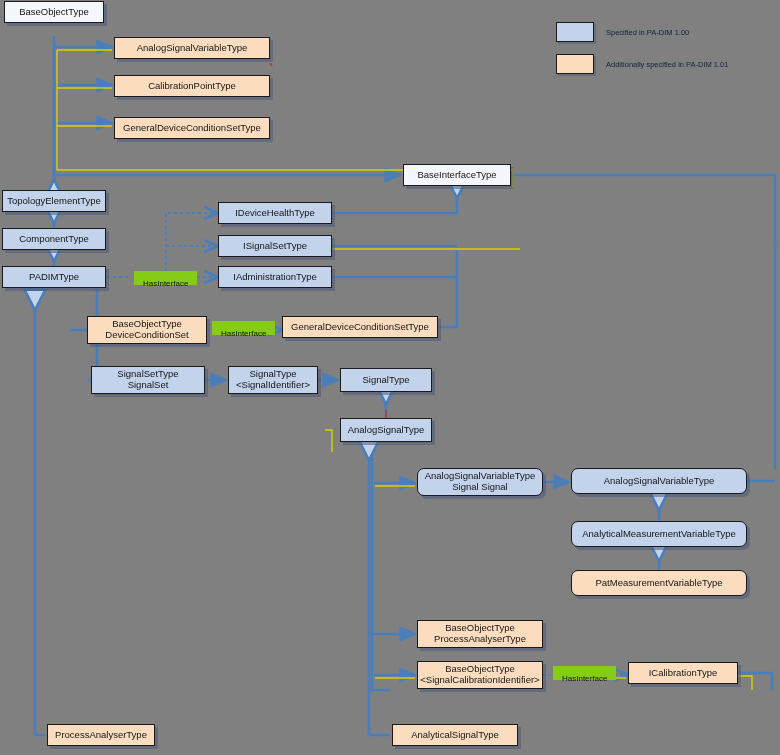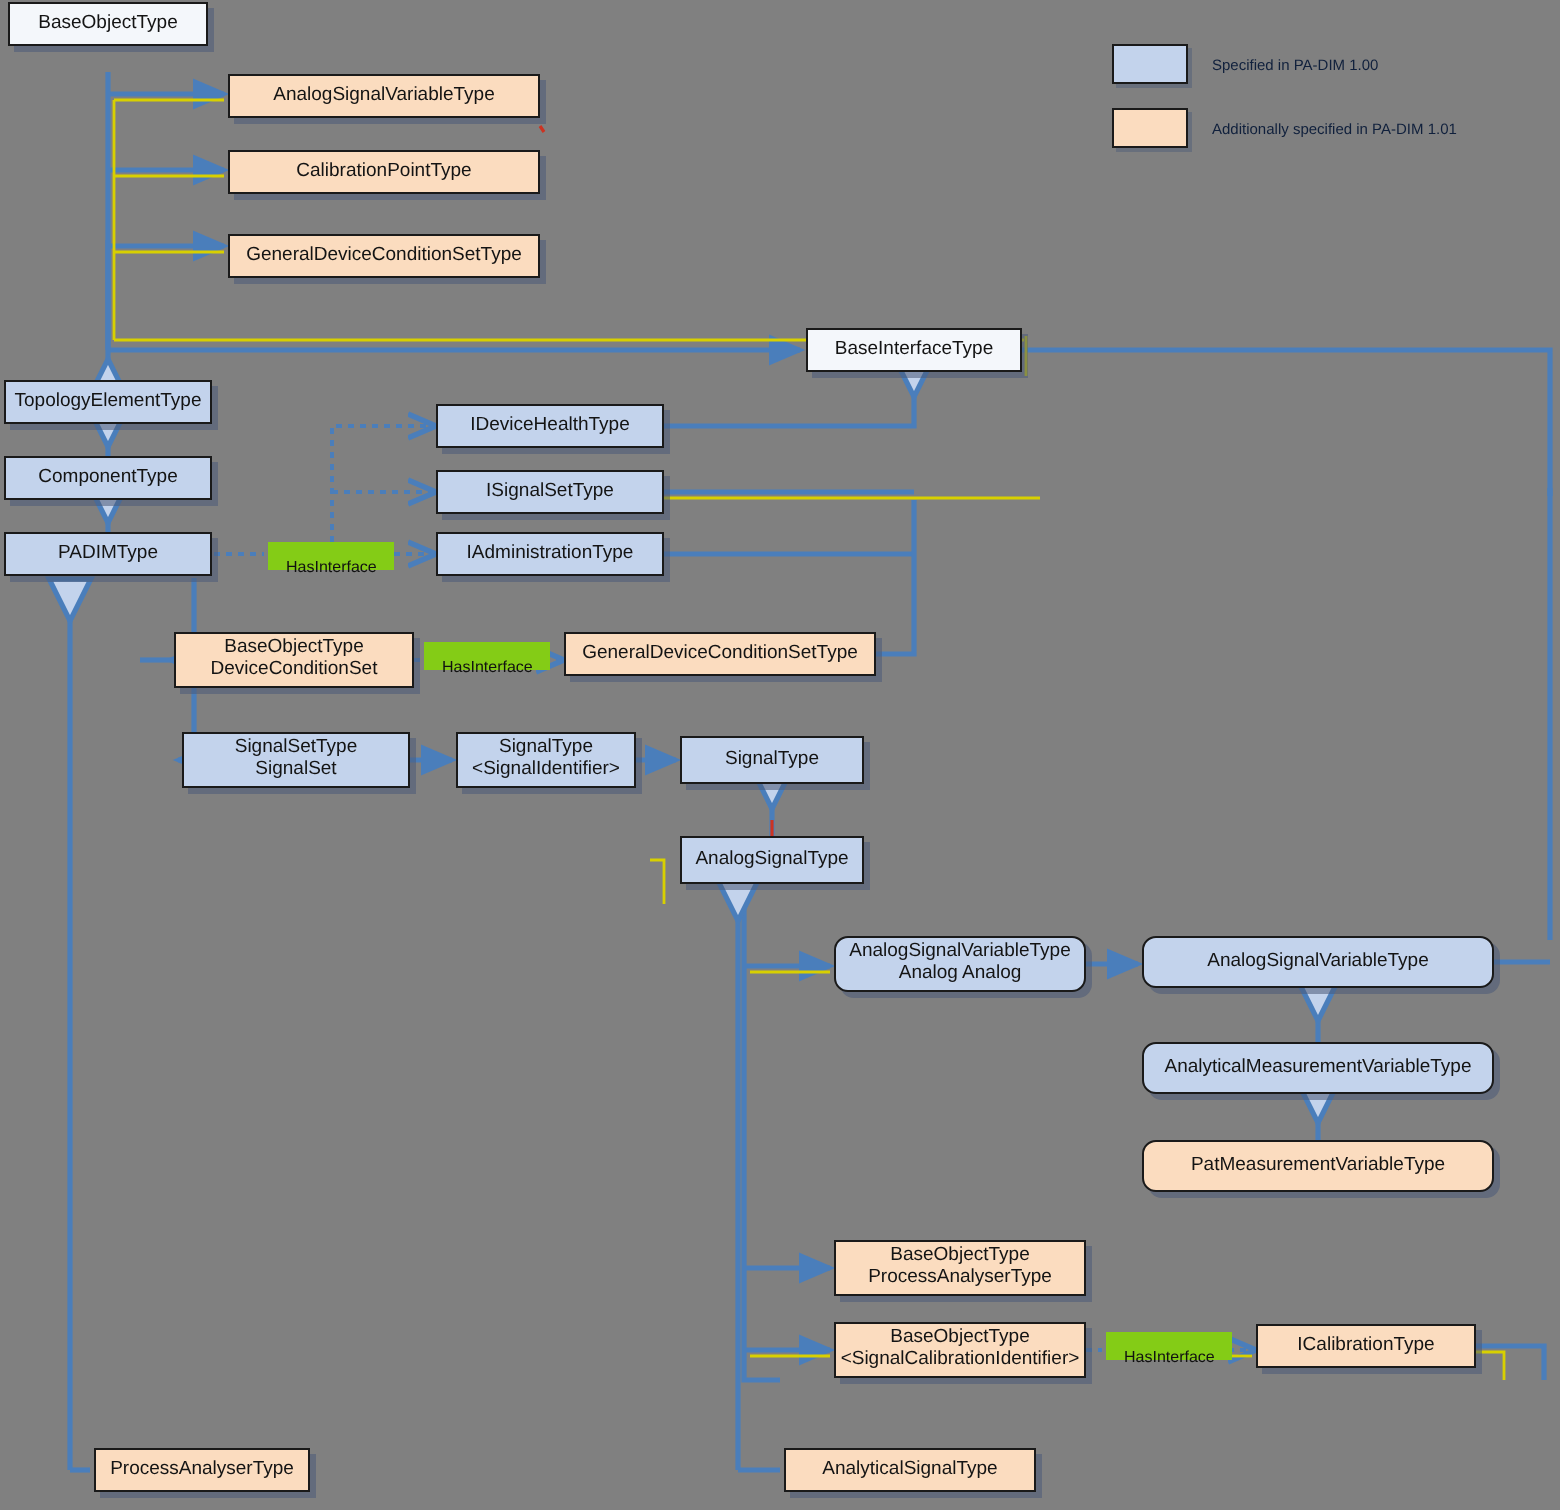--- a/index.html
+++ b/index.html
@@ -240,21 +240,21 @@
         <div class="ln2">&lt;SignalIdentifier&gt;</div>
       </div>
       <div class="box blue" style="left: 340px; top: 368px; width: 92px; height: 24px;">
         <div class="ln1">SignalType</div>
       </div>
       <div class="box blue" style="left: 340px; top: 418px; width: 92px; height: 24px;">
         <div class="ln1">AnalogSignalType</div>
       </div>
       <div class="box blue rounded" style="left: 417px; top: 468px; width: 126px; height: 28px;">
         <div class="ln1">AnalogSignalVariableType</div>
-        <div class="ln2">Analog Analog</div>
+        <div class="ln2">Signal Signal</div>
       </div>
       <div class="box blue rounded" style="left: 571px; top: 468px; width: 176px; height: 26px;">
         <div class="ln1">AnalogSignalVariableType</div>
       </div>
       <div class="box blue rounded" style="left: 571px; top: 521px; width: 176px; height: 26px;">
         <div class="ln1">AnalyticalMeasurementVariableType</div>
       </div>
       <div class="box peach rounded" style="left: 571px; top: 570px; width: 176px; height: 26px;">
         <div class="ln1">PatMeasurementVariableType</div>
       </div>

